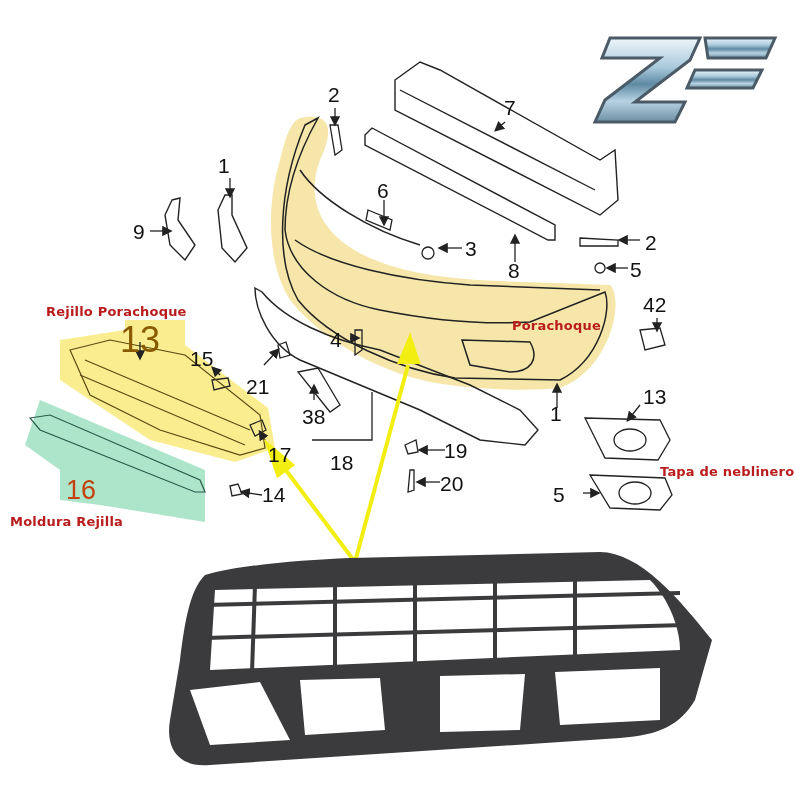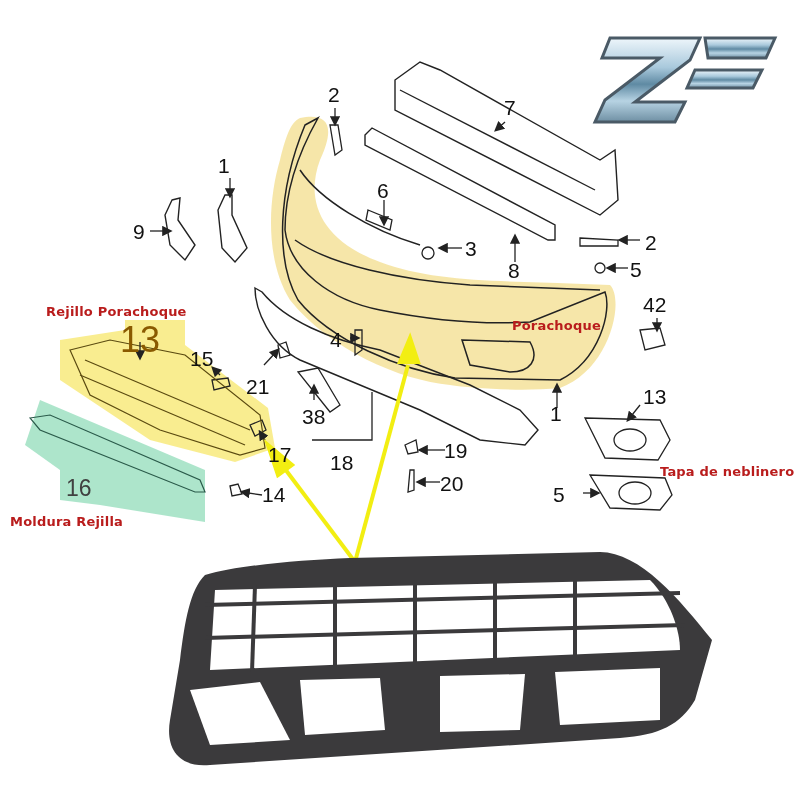--- a/index.html
+++ b/index.html
@@ -2,21 +2,21 @@
 <html><head>
 <meta charset="utf-8">
 <style>
   html, body { margin: 0; padding: 0; background: #ffffff; }
   body { width: 800px; height: 800px; position: relative; overflow: hidden;
          font-family: "DejaVu Sans", sans-serif; }
   #canvas { position: absolute; left: 0; top: 0; width: 800px; height: 800px; }
   .callout { position: absolute; font-family: "Liberation Sans", sans-serif;
              font-size: 21px; color: #111; line-height: 1; }
   .callout.hl { color: #8a5a00; font-size: 36px; }
-  .callout.hl-green { color: #404040; font-size: 23px; }
+  .callout.hl-green { color: #c2410c; font-size: 27px; }
   .caption { position: absolute; font-family: "DejaVu Sans", sans-serif;
              font-weight: bold; font-size: 13px; color: #b91c1c; white-space: nowrap;
              letter-spacing: 0.2px; }
   .logo { position: absolute; left: 590px; top: 28px; width: 190px; height: 100px; }
 </style>
 </head>
 <body>
 
 <div id="canvas">
 

